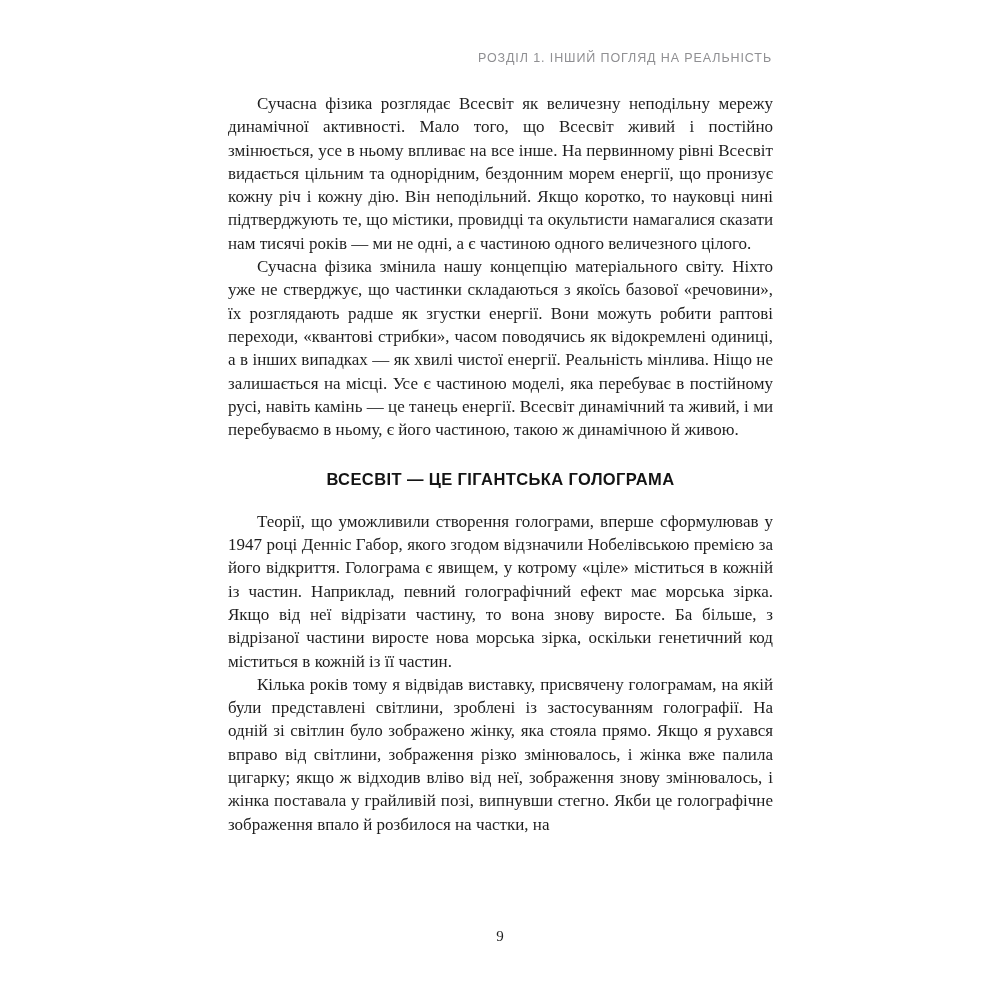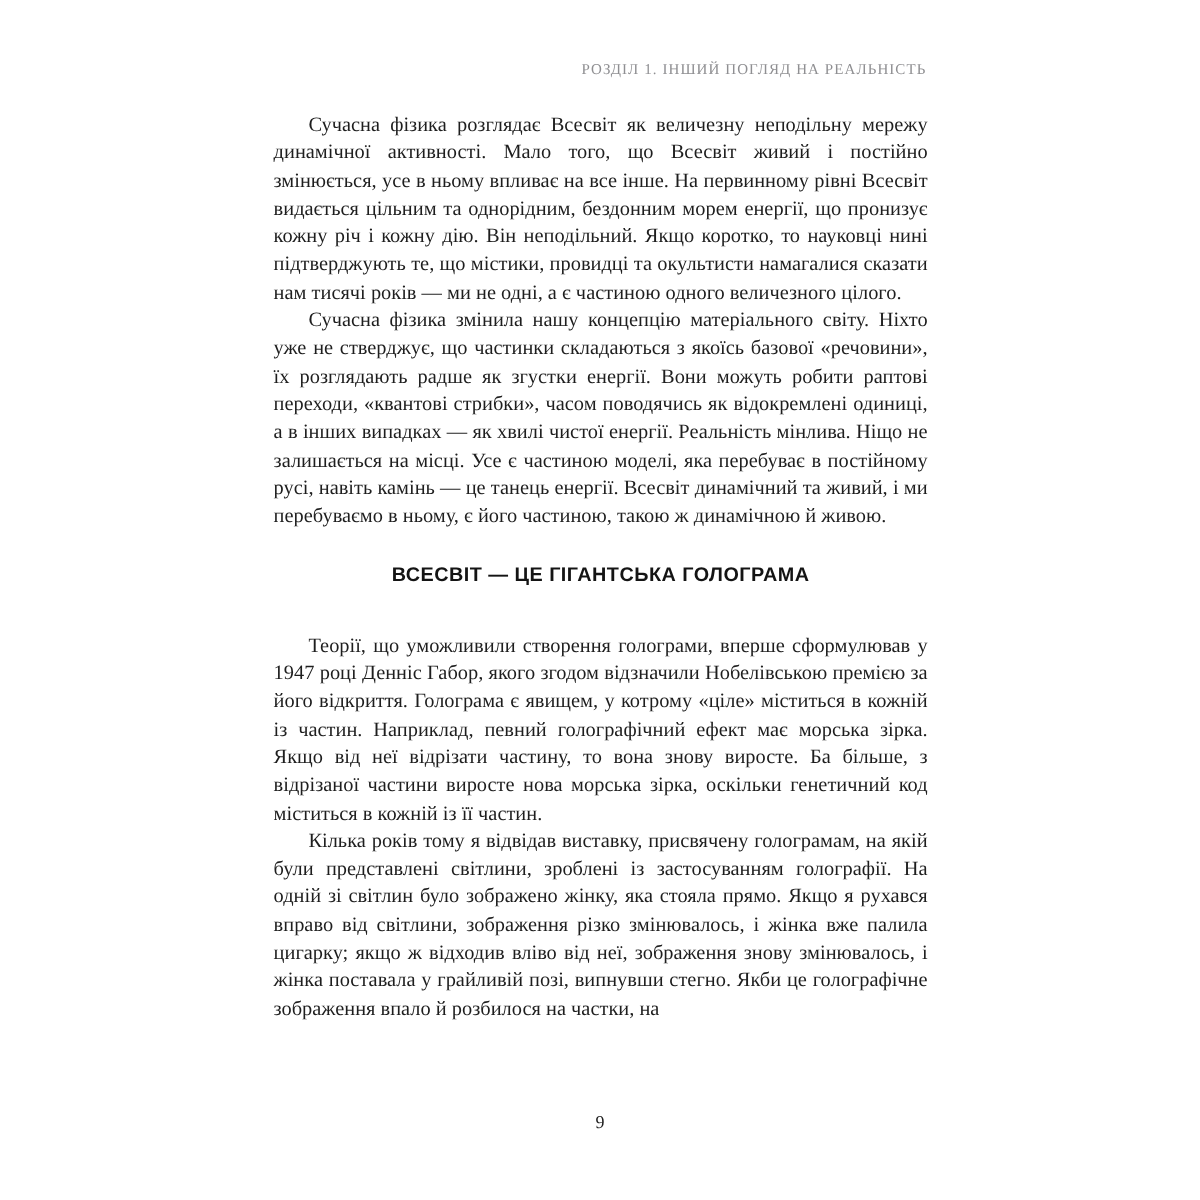--- a/index.html
+++ b/index.html
@@ -11,21 +11,21 @@
     position: relative;
     width: 1000px;
     height: 1000px;
     background: #ffffff;
     overflow: hidden;
   }
   .running-head {
     position: absolute;
     top: 51px;
     right: 228px;
-    font-family: Liberation Serif, serif;
+    font-family: Liberation Sans, sans-serif;
     font-size: 12.5px;
     letter-spacing: 0.9px;
     color: #8f8f92;
     font-weight: normal;
     text-transform: uppercase;
     white-space: nowrap;
   }
   .text-column {
     position: absolute;
     left: 228px;
@@ -35,21 +35,21 @@
     font-size: 17px;
     line-height: 23.3px;
     color: #1e1e1e;
     text-align: justify;
   }
   .para {
     margin: 0;
     text-indent: 29px;
   }
   .section-heading {
-    margin: 27px 0 34px 0;
+    margin: 27px 0 18px 0;
     font-family: "Liberation Sans", "DejaVu Sans", sans-serif;
     font-size: 16.5px;
     font-weight: bold;
     letter-spacing: 0.4px;
     color: #141414;
     text-align: center;
     text-indent: 0;
   }
   .page-number {
     position: absolute;

